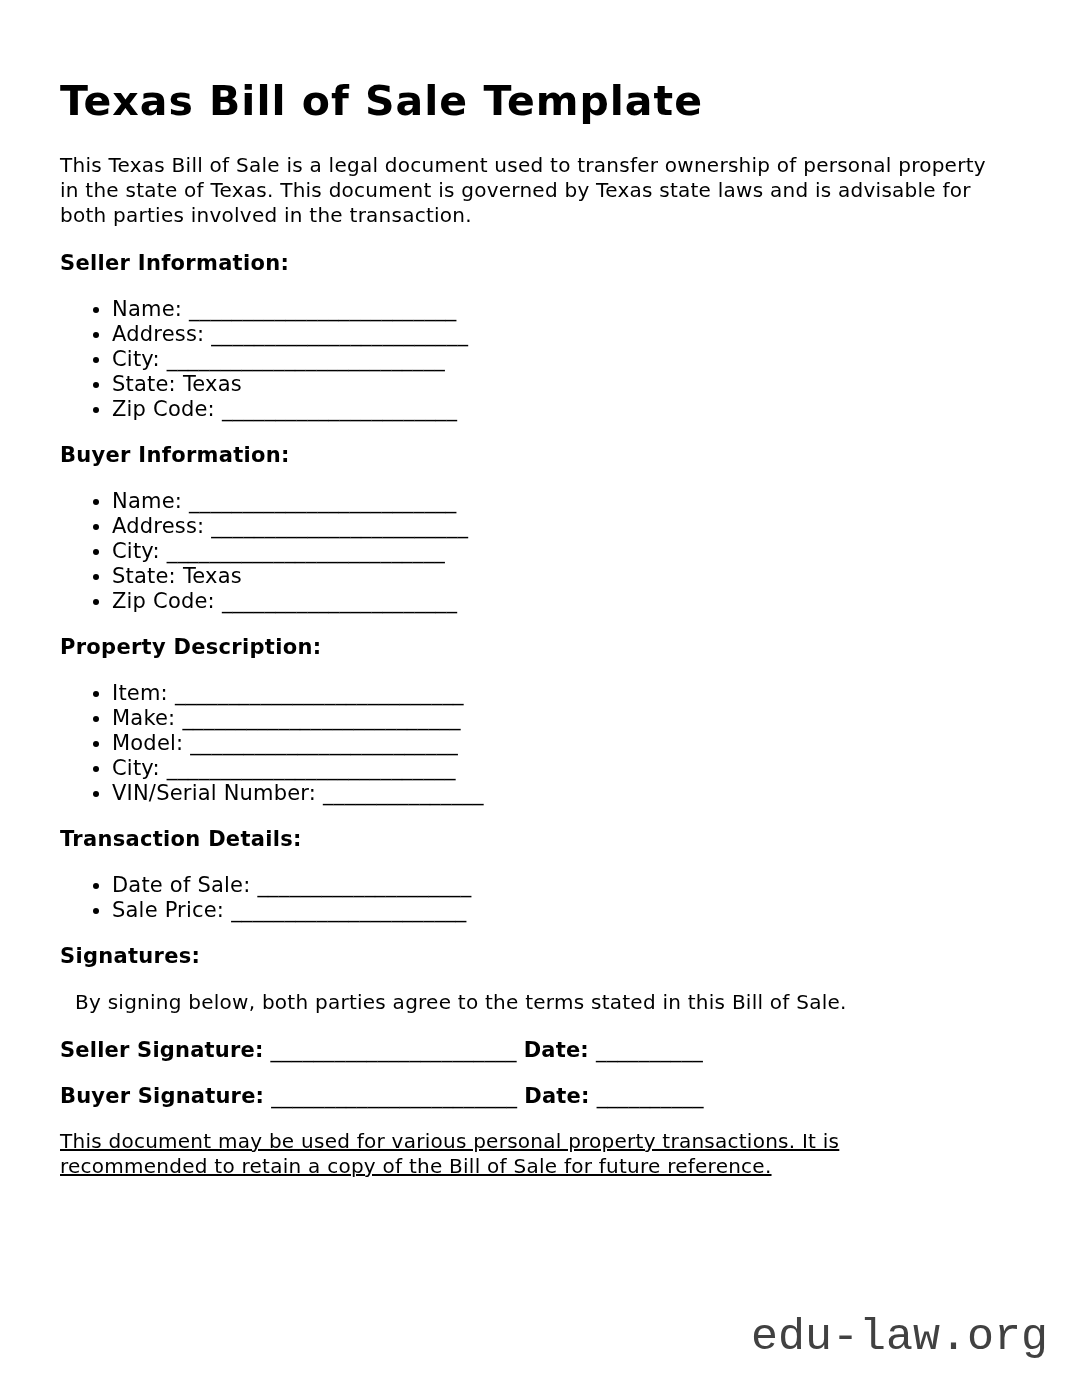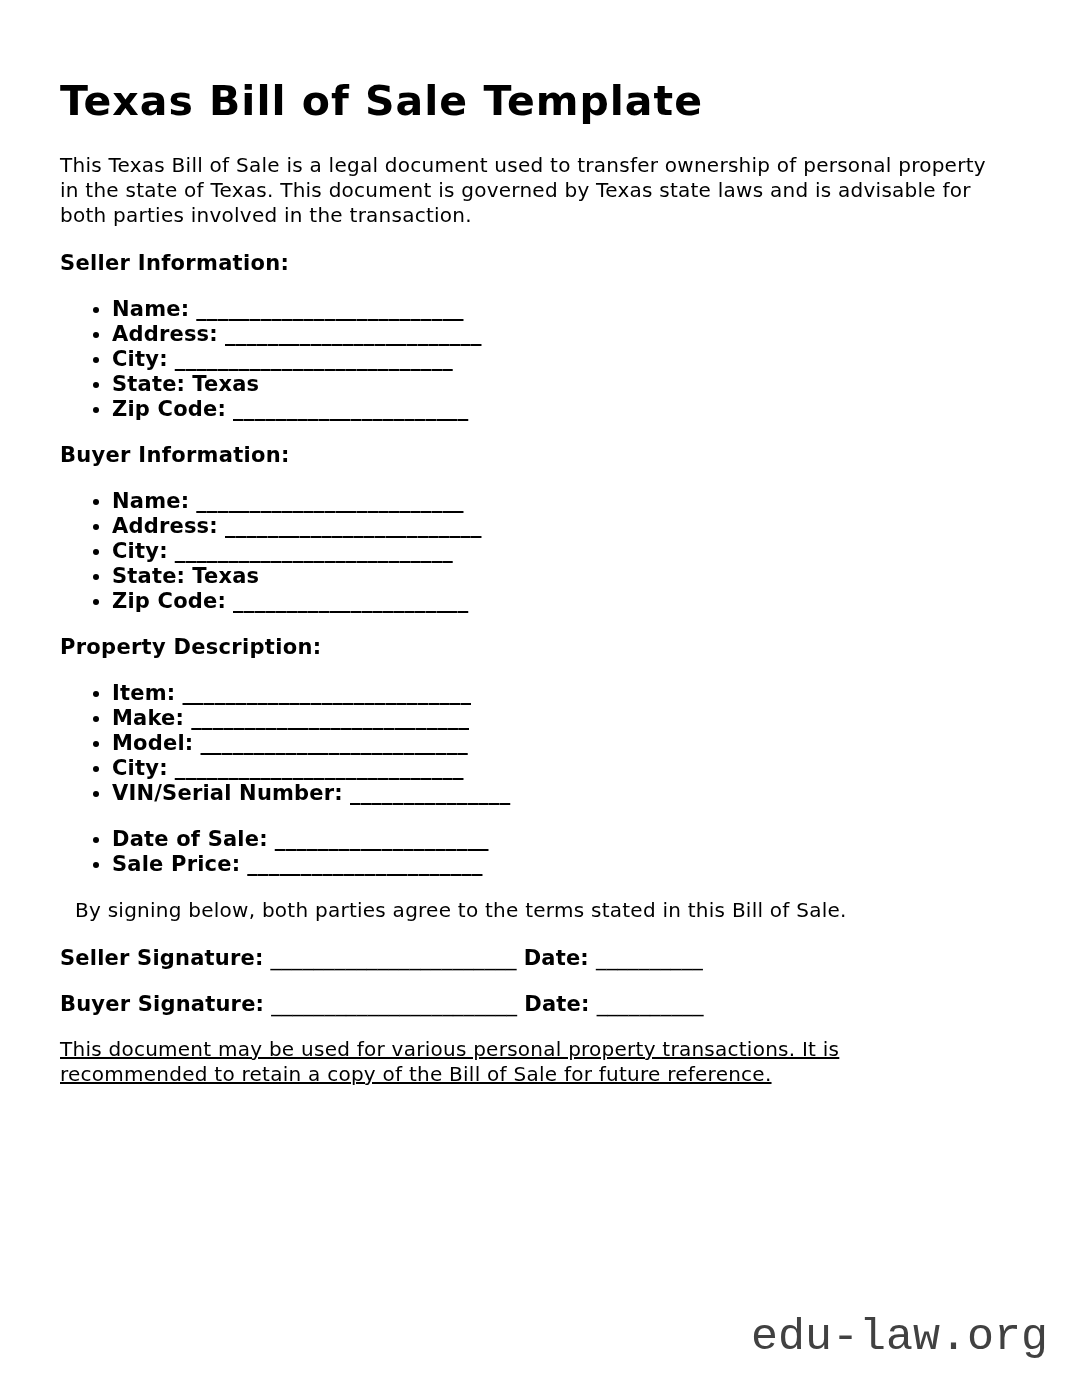--- a/index.html
+++ b/index.html
@@ -33,21 +33,20 @@
     font-size: 21px;
     line-height: 25px;
     font-weight: bold;
     letter-spacing: 0.3px;
     margin: 0 0 21px 0;
   }
   ul.field-list {
     margin: 0 0 21px 0;
     padding: 0 0 0 52px;
     list-style: disc;
-    font-weight: bold;
   }
   ul.field-list li {
     font-size: 21px;
     line-height: 25px;
     letter-spacing: 0.2px;
   }
   .blank, .val { margin-left: 7px; white-space: nowrap; }
   .blank:empty, .val:empty { display: none; }
   .statement { margin: 0 0 22px 15px; }
   .sig-row {
@@ -104,25 +103,27 @@
 
     <h2 class="section-heading">Property Description:</h2>
     <ul class="field-list">
       <li><span class="lbl">Item:</span><span class="blank">___________________________</span></li>
       <li><span class="lbl">Make:</span><span class="blank">__________________________</span></li>
       <li><span class="lbl">Model:</span><span class="blank">_________________________</span></li>
       <li><span class="lbl">City:</span><span class="blank">___________________________</span></li>
       <li><span class="lbl">VIN/Serial Number:</span><span class="blank">_______________</span></li>
     </ul>
 
+    <h2 class="section-heading">Transaction Details:</h2>
     <ul class="field-list">
       <li><span class="lbl">Date of Sale:</span><span class="blank">____________________</span></li>
       <li><span class="lbl">Sale Price:</span><span class="blank">______________________</span></li>
     </ul>
 
+    <h2 class="section-heading">Signatures:</h2>
     <p class="para-line statement">By signing below, both parties agree to the terms stated in this Bill of Sale.</p>
 
     <p class="sig-row"><span>Seller Signature:</span><span class="blank">_______________________</span><span class="date-label">Date:</span><span class="blank">__________</span></p>
 
     <p class="sig-row"><span>Buyer Signature:</span><span class="blank">_______________________</span><span class="date-label">Date:</span><span class="blank">__________</span></p>
 
     <div class="footer-para">
       <div class="para-line">This document may be used for various personal property transactions. It is</div>
       <div class="para-line">recommended to retain a copy of the Bill of Sale for future reference.</div>
     </div>

